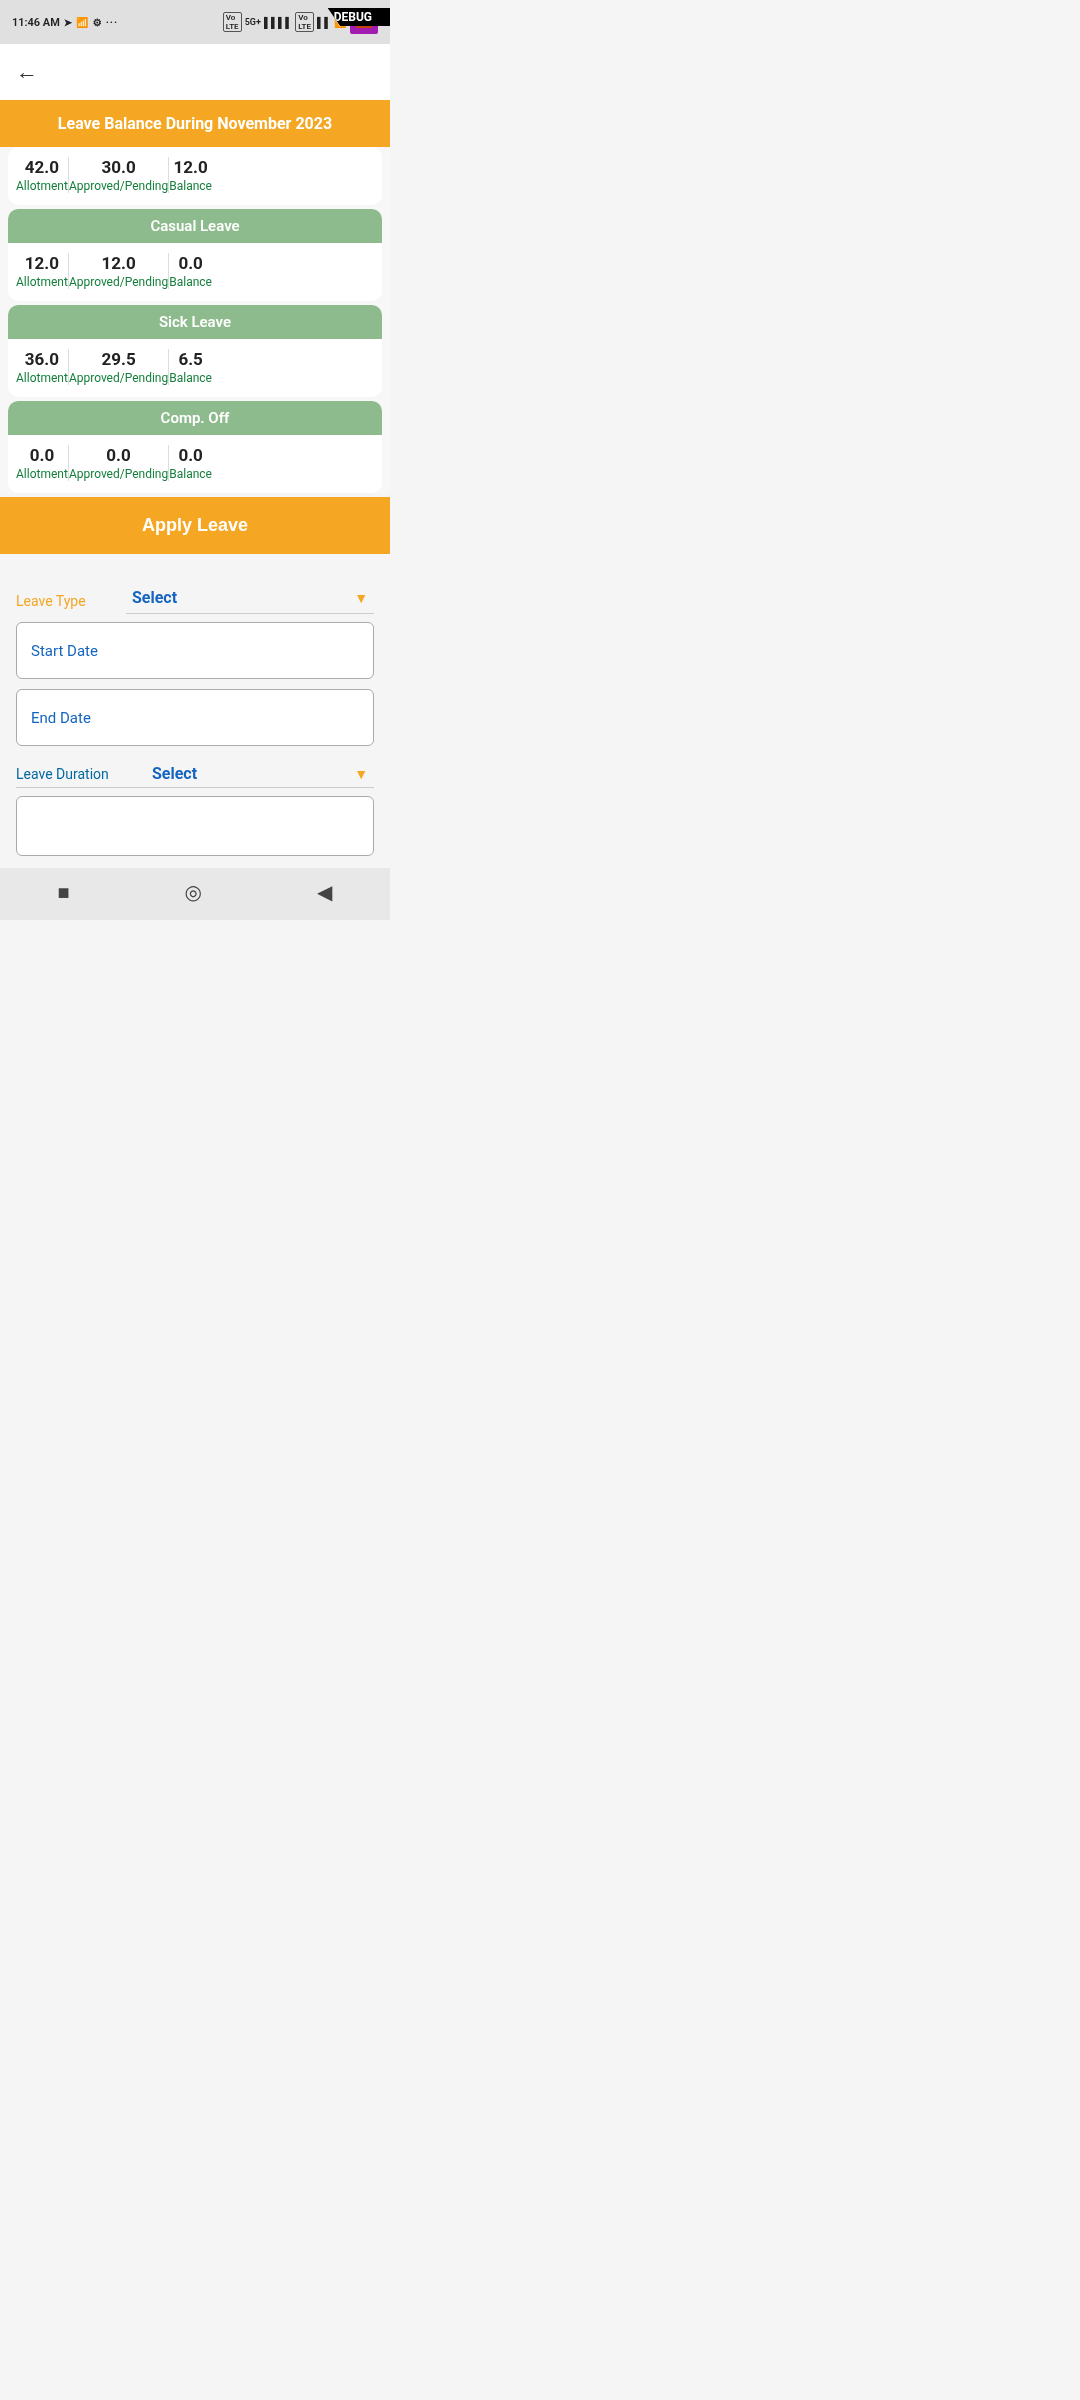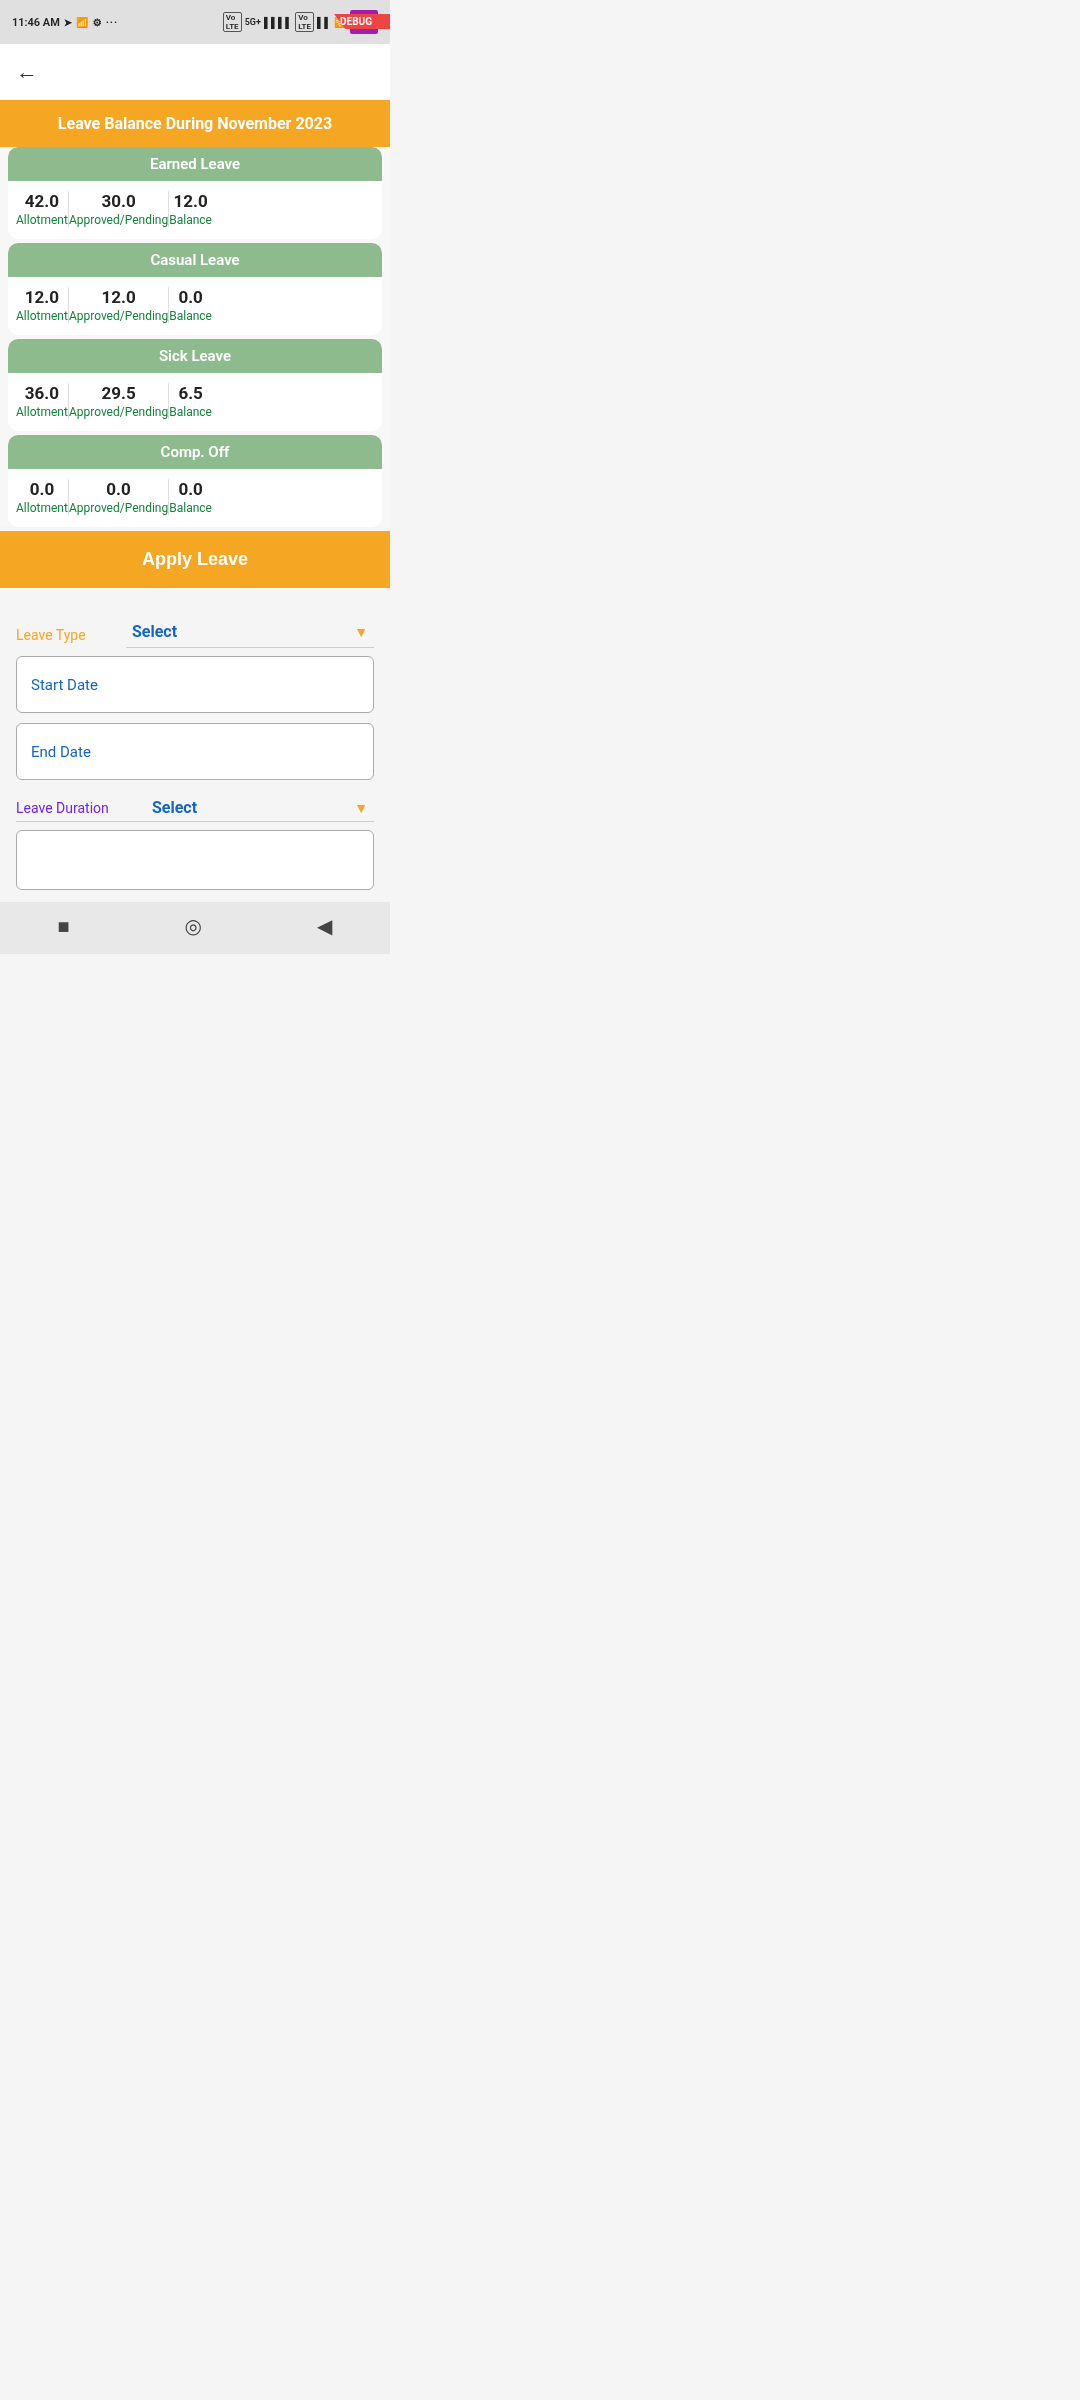--- a/index.html
+++ b/index.html
@@ -23,24 +23,24 @@
       font-size: 11px;
       font-weight: 600;
       color: #222;
       height: 44px;
       position: relative;
     }
     .status-bar .left { display: flex; align-items: center; gap: 4px; }
     .status-bar .right { display: flex; align-items: center; gap: 3px; font-size: 10px; }
     .debug-badge {
       position: absolute;
-      top: 14px; right: 0;
-      background: #ef4444;
+      top: 8px; right: 0;
+      background: #000000;
       color: #fff;
-      font-size: 10px;
+      font-size: 12px;
       font-weight: 700;
       padding: 2px 18px 2px 6px;
       transform: rotate(0deg);
       clip-path: polygon(0 0, 100% 0, 100% 100%, 20% 100%);
     }
 
     
     .top-nav {
       background: #fff;
       display: flex;
@@ -182,21 +182,21 @@
 
     .form-row-duration {
       display: flex;
       align-items: center;
       margin-bottom: 8px;
       padding: 8px 0 4px 0;
       border-bottom: 1px solid #ccc;
     }
     .form-label-duration {
       font-size: 14px;
-      color: #6d28d9;
+      color: #0369a1;
       min-width: 130px;
     }
     .form-select-wrapper-duration {
       flex: 1;
       display: flex;
       align-items: center;
       justify-content: space-between;
       padding: 0 6px;
     }
 
@@ -266,23 +266,20 @@
   <button class="back-btn">←</button>
 </div>
 
 <div class="balance-header">
   <span class="balance-header-title">Leave Balance During November 2023</span>
 </div>
 
 <div class="leave-cards">
 
   <div class="leave-card">
-    <div class="leave-card-header">
-      <span>Earned Leave</span>
-    </div>
     <div class="leave-card-row">
       <div class="leave-stat">
         <span class="leave-stat-value">42.0</span>
         <span class="leave-stat-label">Allotment</span>
       </div>
       <div class="divider-v"></div>
       <div class="leave-stat">
         <span class="leave-stat-value">30.0</span>
         <span class="leave-stat-label">Approved/Pending</span>
       </div>

